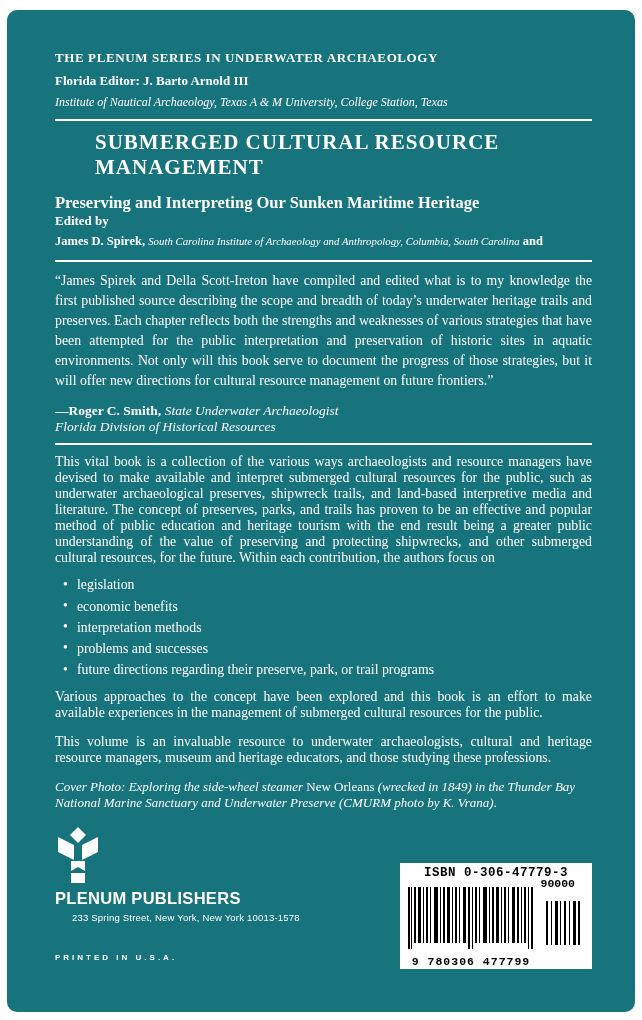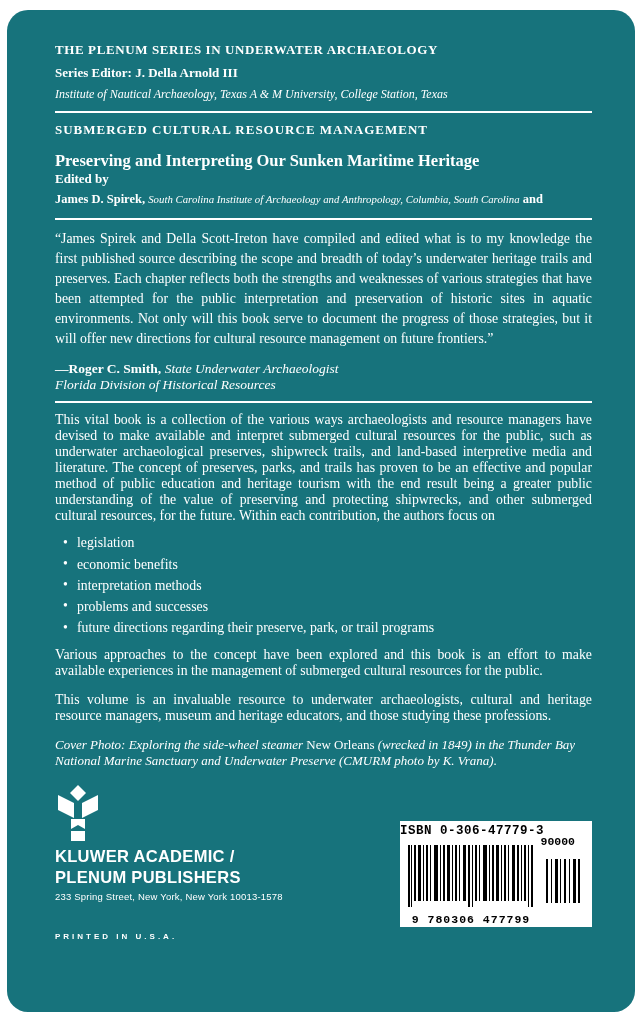--- a/index.html
+++ b/index.html
@@ -7,31 +7,31 @@
   body {
     background:#ffffff;
     font-family:"Liberation Serif", serif;
     position:relative;
     overflow:hidden;
   }
   .cover {
     position:absolute;
     top:10px; left:7px; right:7px; bottom:8px;
     background:var(--teal,#17737c);
-    border-radius:21px;
+    border-radius:10px;
     color:#ffffff;
-    padding:32px 43px 0 48px;
+    padding:40px 43px 0 48px;
   }
   
   .series-title { font-size:13px; font-weight:bold; letter-spacing:0.6px; margin-bottom:7px; }
   .series-editor { font-size:13px; font-weight:bold; margin-bottom:6px; }
   .series-affiliation { font-size:12px; font-style:italic; margin-bottom:9px; }
   .rule { height:2px; background:#ffffff; margin-bottom:9px; }
   
-  .book-title { font-size:13px; font-weight:bold; letter-spacing:1px; margin-top:4px; margin-bottom:13px; }
+  .book-title { font-size:21px; font-weight:bold; letter-spacing:1px; margin-top:4px; margin-bottom:13px;margin-left:40px; }
   .book-subtitle { font-size:16.5px; font-weight:bold; }
   .edited-by { font-size:13px; font-weight:bold; margin-bottom:3px; }
   .editor-line { font-size:12.5px; font-weight:bold; line-height:1.5; }
   .editor-line .affil { font-size:10.8px; font-style:italic; font-weight:normal; }
   .editors { margin-bottom:9px; }
   
   .quote-text { font-size:13.8px; line-height:20px; text-align:justify; }
   .attribution { text-align:left; font-size:13.5px; line-height:16px; margin-top:12px; margin-bottom:8px; }
   .attribution .attr-name { font-weight:bold; }
   .attribution .attr-title, .attribution .attr-org { font-style:italic; }
@@ -41,34 +41,34 @@
   .bullets li { font-size:13.8px; line-height:16px; padding:2.6px 0 2.6px 22px; position:relative; }
   .bullets li .dot { position:absolute; left:8px; top:2px; }
   .para { font-size:13.8px; line-height:16px; text-align:justify; margin-bottom:13px; }
   .cover-note { font-size:13px; line-height:16.5px; font-style:italic; margin-top:2px; margin-bottom:13px; }
   .cover-note .roman { font-style:normal; }
   
   .footer { display:flex; justify-content:space-between; align-items:flex-start; }
   .footer-left { padding-top:2px; }
   .logo { display:block; }
   .publisher { font-family:"Liberation Sans", sans-serif; font-weight:bold; font-size:16.5px; line-height:21px; letter-spacing:0.3px; margin-top:5px; }
-  .address { font-family:"Liberation Sans", sans-serif; font-size:9.5px; margin-top:3px; letter-spacing:0.2px; }
+  .address { font-family:"Liberation Sans", sans-serif; font-size:9.5px; margin-top:3px; letter-spacing:0.2px;margin-left:17px; }
   .printed { font-family:"Liberation Sans", sans-serif; font-size:8px; font-weight:bold; letter-spacing:3px; margin-top:30px; }
   
   .barcode-box {
     position:relative;
     width:192px; height:106px;
     background:#ffffff;
     margin-top:38px;
     color:#000000;
   }
   .isbn {
     font-family:"Liberation Mono", monospace;
     font-size:12.5px; font-weight:bold;
-    text-align:left; padding-top:3px; letter-spacing:0.5px;
+    text-align:center; padding-top:3px; letter-spacing:0.5px;
   }
   .addon-code {
     position:absolute; top:14px; right:17px;
     font-family:"Liberation Mono", monospace;
     font-size:11.5px; font-weight:bold;
   }
   .main-bars { position:absolute; left:8px; top:24px; }
   .addon-bars { position:absolute; right:10px; top:38px; }
   .ean {
     position:absolute; bottom:1px; left:8px; width:126px;
@@ -76,21 +76,21 @@
     font-size:11.5px; font-weight:bold; text-align:center; letter-spacing:1px;
   }
 </style>
 </head>
 <body>
 
 <div class="cover">
 
   <header>
     <div class="series-title">THE PLENUM SERIES IN UNDERWATER ARCHAEOLOGY</div>
-    <div class="series-editor">Series Editor:  J. Della Arnold III</div>
+    <div class="series-editor">Florida Editor:  J. Barto Arnold III</div>
     <div class="series-affiliation">Institute of Nautical Archaeology, Texas A &amp; M University, College Station, Texas</div>
   </header>
 
   <div class="rule"></div>
 
   <section>
     <h1 class="book-title">SUBMERGED CULTURAL RESOURCE MANAGEMENT</h1>
     <h2 class="book-subtitle">Preserving and Interpreting Our Sunken Maritime Heritage</h2>
     <div class="edited-by">Edited by</div>
     <div class="editors">
@@ -140,21 +140,20 @@
       <svg class="logo" width="46" height="56" viewBox="0 0 46 56" xmlns="http://www.w3.org/2000/svg">
         <g fill="#ffffff">
           <polygon points="23,0 31,8 23,16 15,8"></polygon>
           <polygon points="3,10 19,18 19,33 3,25"></polygon>
           <polygon points="43,10 27,18 27,33 43,25"></polygon>
           <polygon points="16,34 30,34 30,44 23,40 16,44"></polygon>
           <rect x="16" y="46" width="14" height="10"></rect>
         </g>
       </svg>
       <div class="publisher">
-        <div>KLUWER ACADEMIC /</div>
         <div>PLENUM PUBLISHERS</div>
       </div>
       <div class="address">233 Spring Street, New York, New York 10013-1578</div>
       <div class="printed">PRINTED IN U.S.A.</div>
     </div>
 
     <div class="barcode-box">
       <div class="isbn">ISBN 0-306-47779-3</div>
       <div class="addon-code">90000</div>
       <svg class="main-bars" width="126" height="62" viewBox="0 0 126 62" xmlns="http://www.w3.org/2000/svg">

